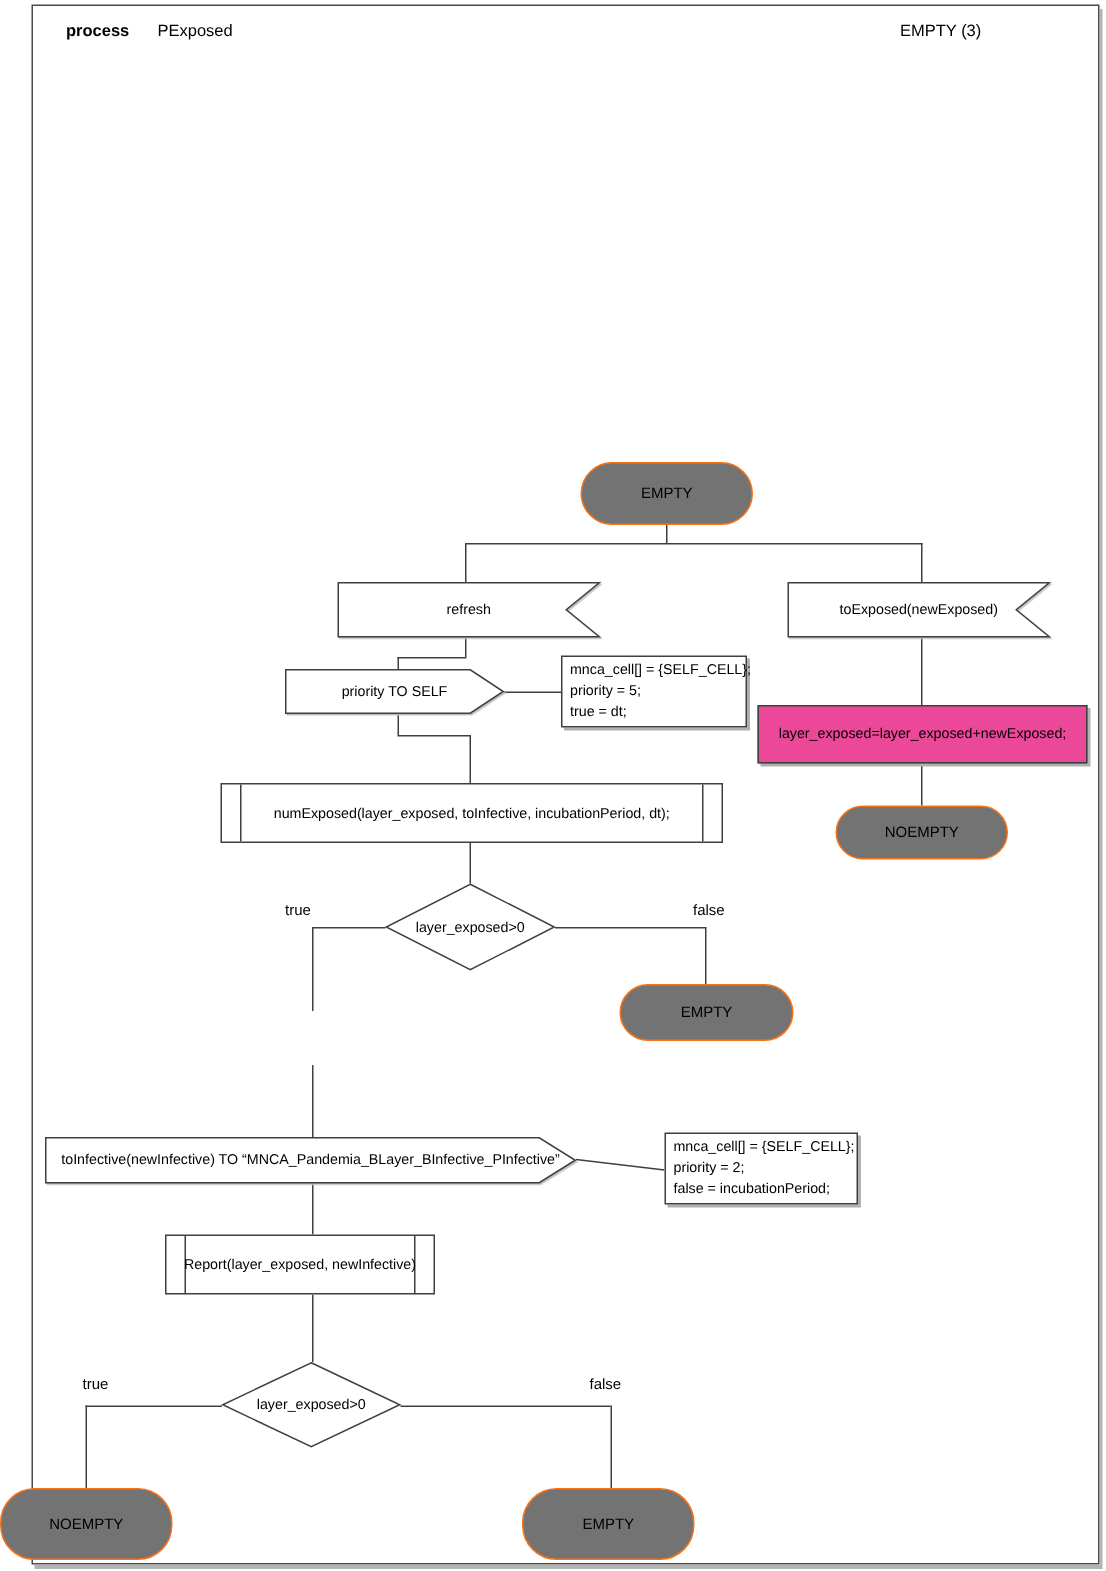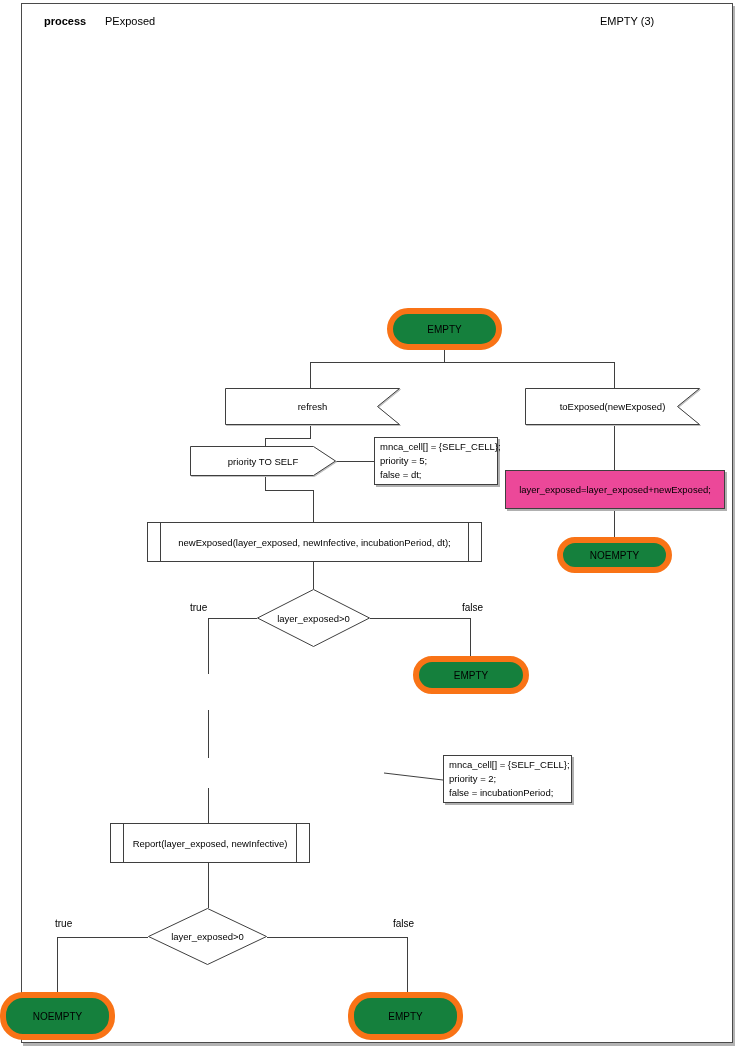--- a/index.html
+++ b/index.html
@@ -9,21 +9,21 @@
   }
   #canvas *{box-sizing:border-box;}
   .abs{position:absolute;}
   .frame{
     position:absolute;border:1px solid #4a4a4a;background:transparent;
     box-shadow:2px 3px 0 #b3b3b3;
   }
   .hl{position:absolute;height:1px;background:#3f3f3f;}
   .vl{position:absolute;width:1px;background:#3f3f3f;}
   .stadium{
-    position:absolute;background:#15803d;border:6px solid #f97316;
+    position:absolute;background:#737373;border:1px solid #f97316;
   }
   .proc{
     position:absolute;background:#fff;border:1px solid #3f3f3f;
   }
   .bar{position:absolute;top:0;bottom:0;width:1px;background:#3f3f3f;}
   .assign{
     position:absolute;background:#ec4899;border:1px solid #3f3f3f;
     box-shadow:2px 2px 0 #b0b0b0;
   }
   .comment{
@@ -106,58 +106,64 @@
   <div class="sigshape" style="left:190px;top:446px;width:146px;height:30px;">
     <svg width="146" height="30" viewBox="0 0 146 30">
       <polygon points="0.5,0.5 123.5,0.5 145.5,15 123.5,29.5 0.5,29.5" fill="#fff" stroke="#3f3f3f" stroke-width="1"></polygon>
     </svg>
     <div class="shape-label">priority TO SELF</div>
   </div>
 
   <div class="comment" style="left:374px;top:437px;width:124px;height:48px;">
     <span class="cline">mnca_cell[] = {SELF_CELL};</span>
     <span class="cline">priority = 5;</span>
-    <span class="cline">false = dt;</span>
+    <span class="cline">true = dt;</span>
   </div>
 
   <div class="assign" style="left:505px;top:470px;width:220px;height:39px;">
     <div class="shape-label">layer_exposed=layer_exposed+newExposed;</div>
   </div>
   <div class="stadium" style="left:557px;top:537px;width:115px;height:36px;border-radius:18px;">
     <div class="shape-label">NOEMPTY</div>
   </div>
 
   <div class="proc" style="left:147px;top:522px;width:335px;height:40px;">
     <div class="bar" style="left:12px;"></div>
     <div class="bar" style="right:12px;"></div>
-    <div class="shape-label">newExposed(layer_exposed, newInfective, incubationPeriod, dt);</div>
+    <div class="shape-label">numExposed(layer_exposed, toInfective, incubationPeriod, dt);</div>
   </div>
 
   <div class="diamond abs" style="left:257px;top:589px;width:113px;height:58px;">
     <svg width="113" height="58" viewBox="0 0 113 58">
       <polygon points="56.5,0.5 112.5,29 56.5,57.5 0.5,29" fill="#fff" stroke="#3f3f3f" stroke-width="1"></polygon>
     </svg>
     <div class="shape-label">layer_exposed&gt;0</div>
   </div>
   <div class="branch-label" style="left:190px;top:602px;">true</div>
   <div class="branch-label" style="left:462px;top:602px;">false</div>
 
   <div class="stadium" style="left:413px;top:656px;width:116px;height:38px;border-radius:19px;">
     <div class="shape-label">EMPTY</div>
   </div>
 
 
+  <div class="sigshape" style="left:30px;top:758px;width:354px;height:31px;">
+    <svg width="354" height="31" viewBox="0 0 354 31">
+      <polygon points="0.5,0.5 329.5,0.5 353.5,15.5 329.5,30.5 0.5,30.5" fill="#fff" stroke="#3f3f3f" stroke-width="1"></polygon>
+    </svg>
+    <div class="shape-label">toInfective(newInfective) TO “MNCA_Pandemia_BLayer_BInfective_PInfective”</div>
+  </div>
 
   <div class="comment" style="left:443px;top:755px;width:129px;height:48px;">
     <span class="cline">mnca_cell[] = {SELF_CELL};</span>
     <span class="cline">priority = 2;</span>
     <span class="cline">false = incubationPeriod;</span>
   </div>
 
-  <div class="proc" style="left:110px;top:823px;width:200px;height:40px;">
+  <div class="proc" style="left:110px;top:823px;width:180px;height:40px;">
     <div class="bar" style="left:12px;"></div>
     <div class="bar" style="right:12px;"></div>
     <div class="shape-label">Report(layer_exposed, newInfective)</div>
   </div>
 
   <div class="diamond abs" style="left:148px;top:908px;width:119px;height:57px;">
     <svg width="119" height="57" viewBox="0 0 119 57">
       <polygon points="59.5,0.5 118.5,28.5 59.5,56.5 0.5,28.5" fill="#fff" stroke="#3f3f3f" stroke-width="1"></polygon>
     </svg>
     <div class="shape-label">layer_exposed&gt;0</div>

